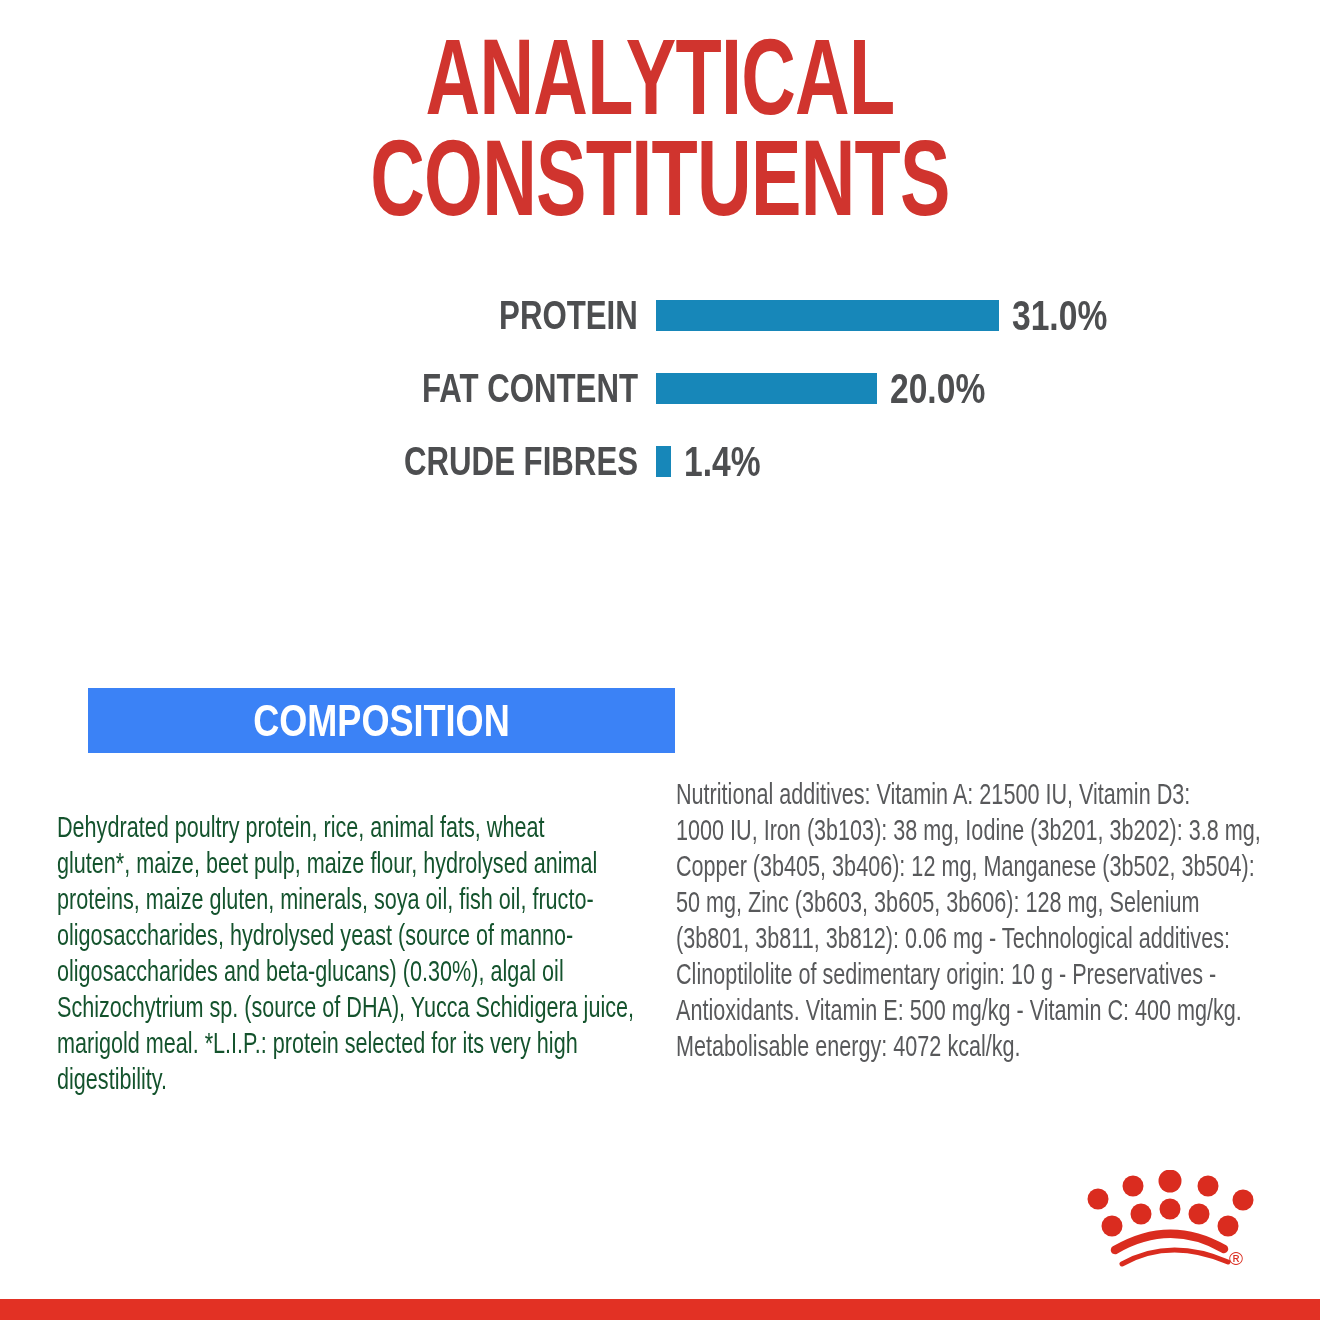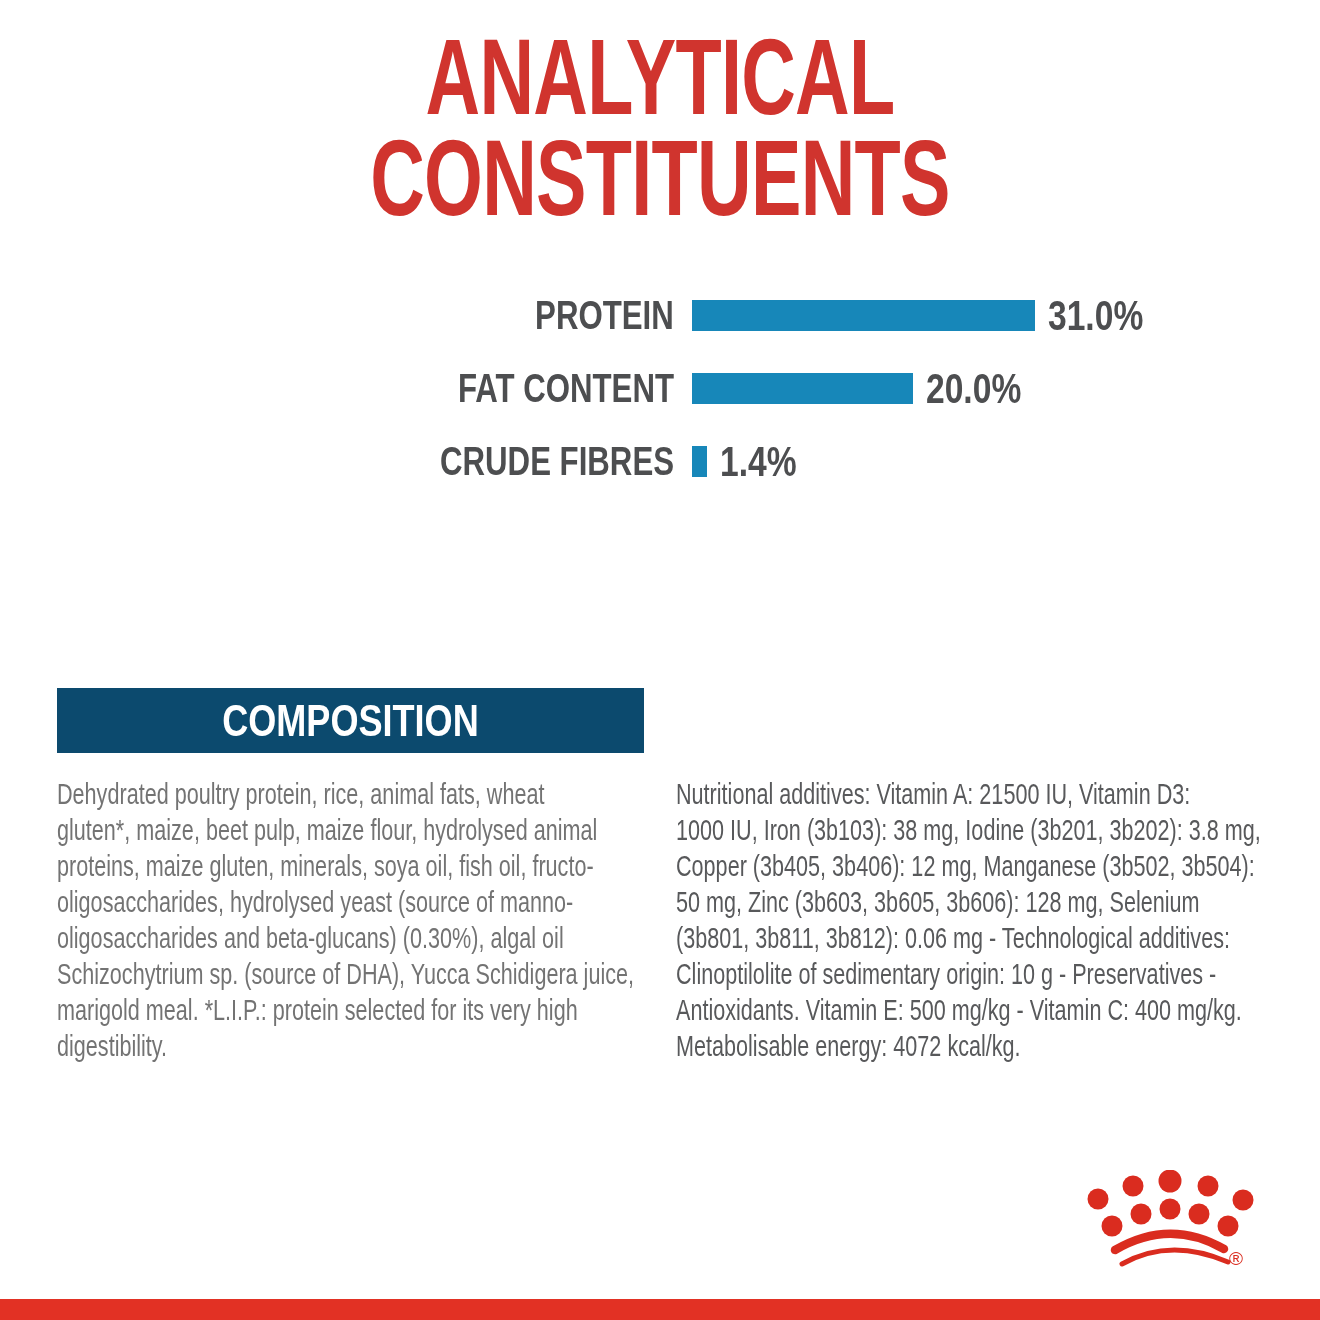--- a/index.html
+++ b/index.html
@@ -16,21 +16,21 @@
     position:absolute; left:0; top:26px; width:1320px;
     text-align:center;
     font-weight:bold;
     font-size:108px; line-height:101px;
     letter-spacing:-1px;
     transform:scaleX(0.70);
     transform-origin:50% 0;
   }
 
   
-  #chart { position:absolute; left:0; top:279px; width:1136px;padding-left:36px; }
+  #chart { position:absolute; left:0; top:279px; width:1136px; }
   .chart-row { display:flex; align-items:center; height:73px; }
   .chart-label-cell { width:638px; text-align:right; flex:0 0 auto; }
   .chart-label {
     display:inline-block;
     font-weight:bold; font-size:40px;
     transform:scaleX(0.78); transform-origin:100% 50%;
     white-space:nowrap;
   }
   .chart-bar { height:31px; margin-left:18px; flex:0 0 auto; }
   .chart-value {
@@ -89,25 +89,25 @@
         <div class="chart-bar" style="width: 221.2px; background: rgb(23, 135, 185);"></div>
         <span class="chart-value" style="color: rgb(77, 78, 80);">20.0%</span>
       </div>
       <div class="chart-row">
         <div class="chart-label-cell"><span class="chart-label" style="color: rgb(77, 78, 80);">CRUDE FIBRES</span></div>
         <div class="chart-bar" style="width: 15.484px; background: rgb(23, 135, 185);"></div>
         <span class="chart-value" style="color: rgb(77, 78, 80);">1.4%</span>
       </div>
     </div>
 
-  <div id="composition-header" class="section-header" style="background: #0c4a6e;">
+  <div id="composition-header" class="section-header" style="background: #3b82f6; margin-left: 31px;">
     <span>COMPOSITION</span>
   </div>
 
-  <div id="composition-text" class="text-column" style="color: #737373;">
+  <div id="composition-text" class="text-column" style="color: #14532d; margin-top: 33px;">
       <div class="tline">Dehydrated poultry protein, rice, animal fats, wheat</div>
       <div class="tline">gluten*, maize, beet pulp, maize flour, hydrolysed animal</div>
       <div class="tline">proteins, maize gluten, minerals, soya oil, fish oil, fructo-</div>
       <div class="tline">oligosaccharides, hydrolysed yeast (source of manno-</div>
       <div class="tline">oligosaccharides and beta-glucans) (0.30%), algal oil</div>
       <div class="tline">Schizochytrium sp. (source of DHA), Yucca Schidigera juice,</div>
       <div class="tline">marigold meal. *L.I.P.: protein selected for its very high</div>
       <div class="tline">digestibility.</div>
     </div>
   <div id="additives-text" class="text-column" style="color: rgb(88, 89, 91);">

